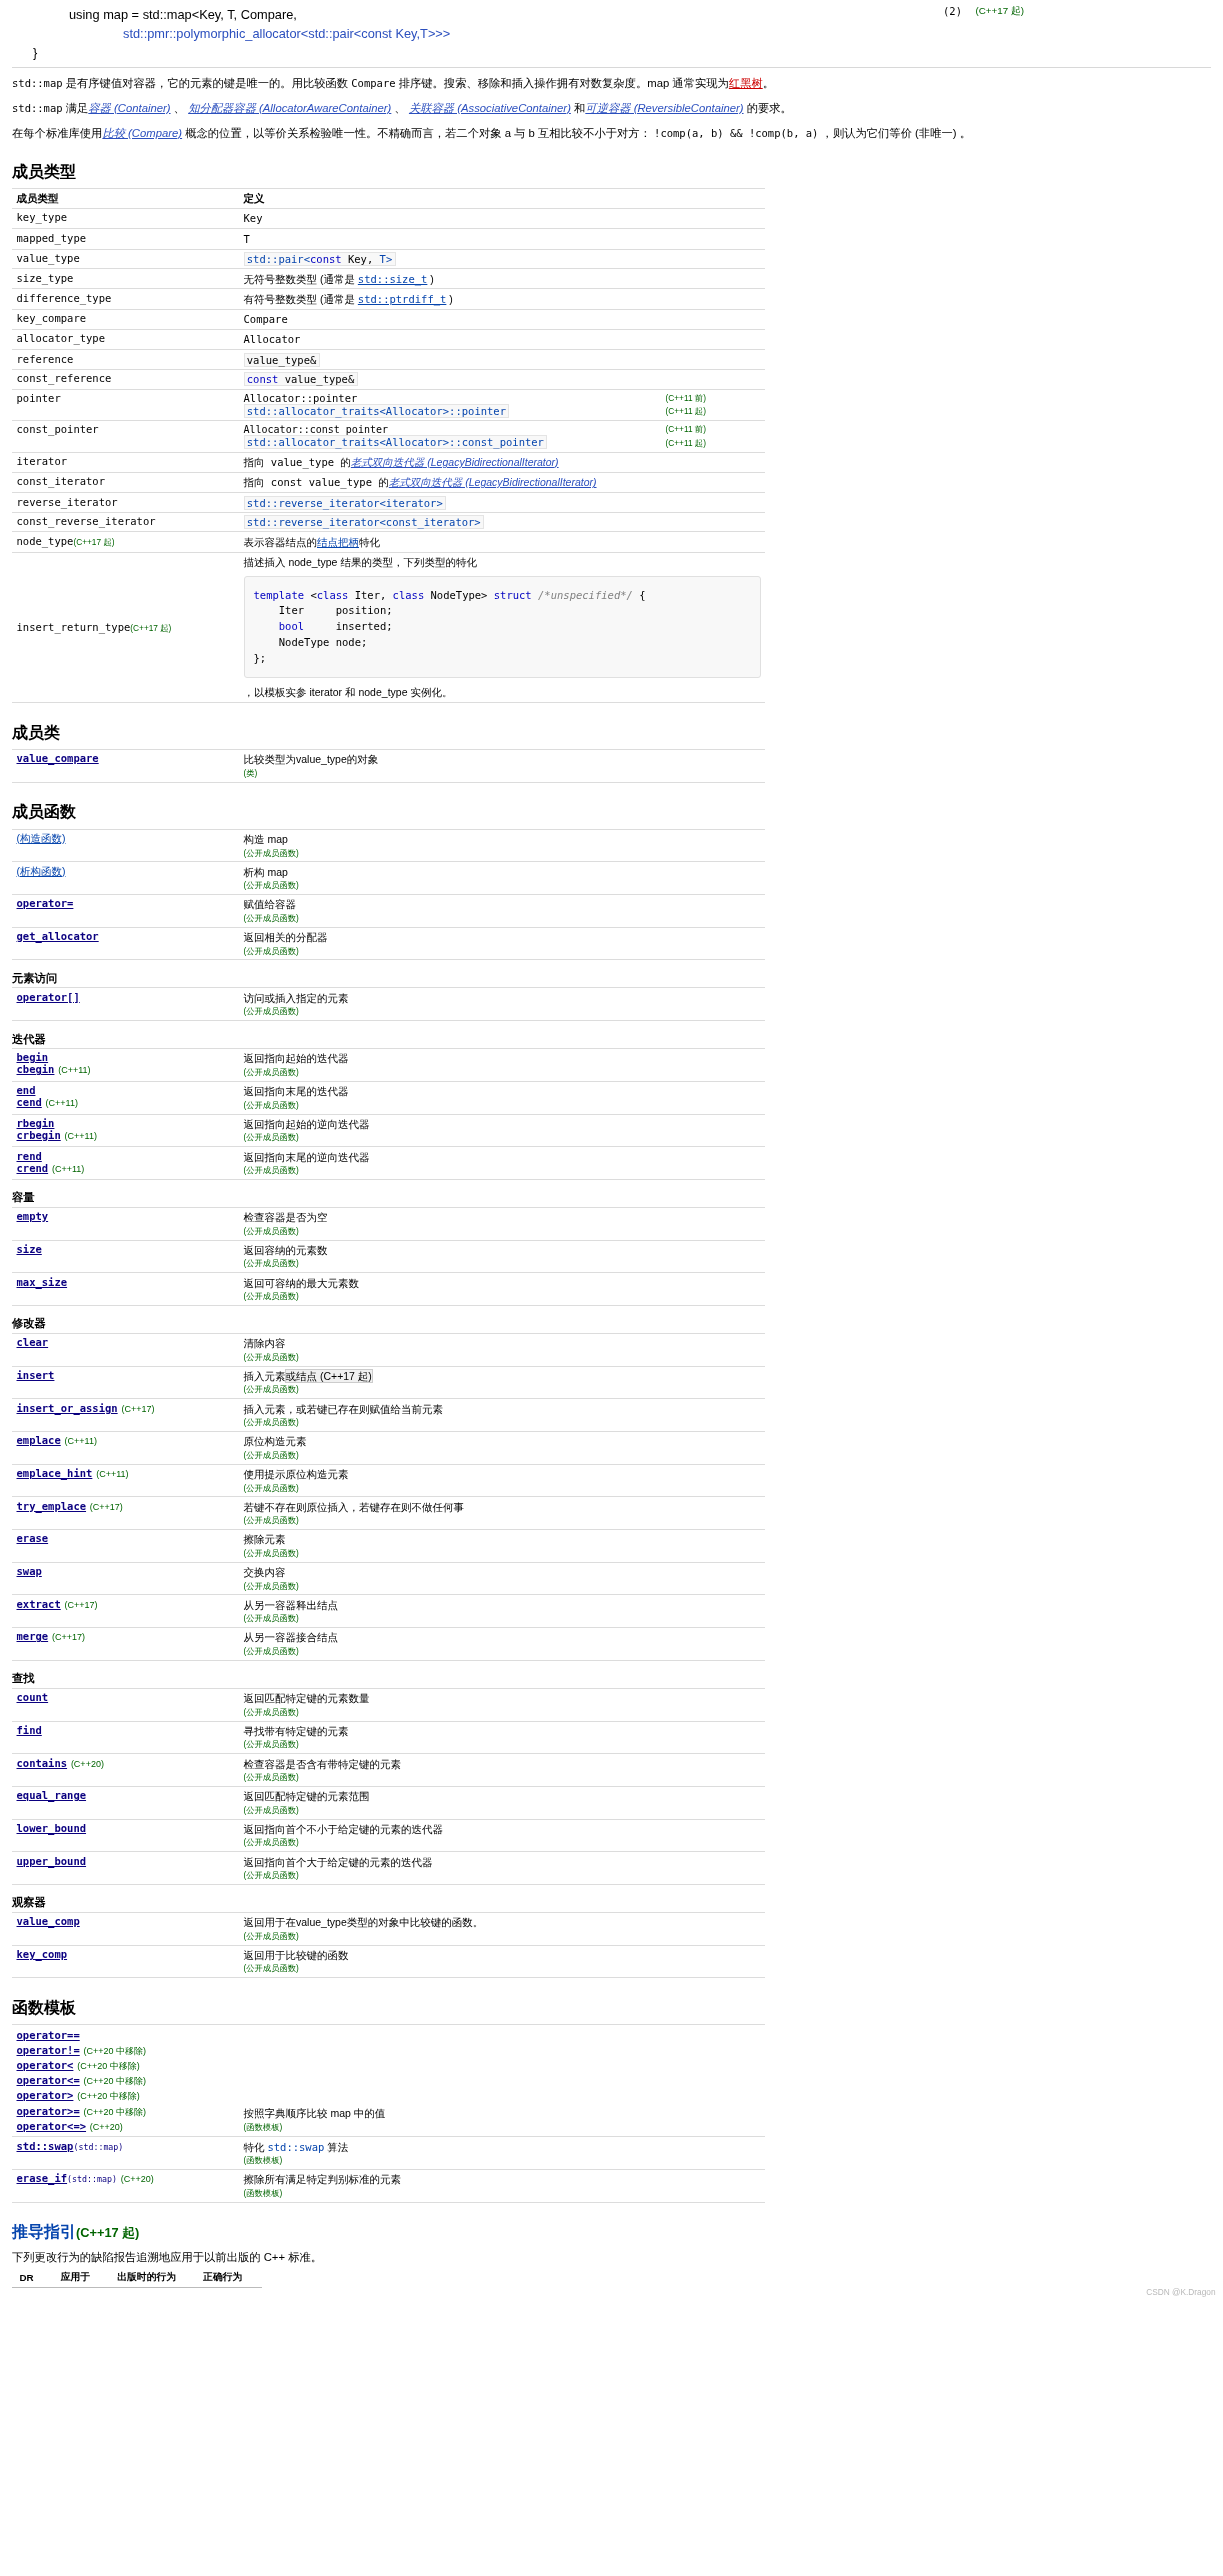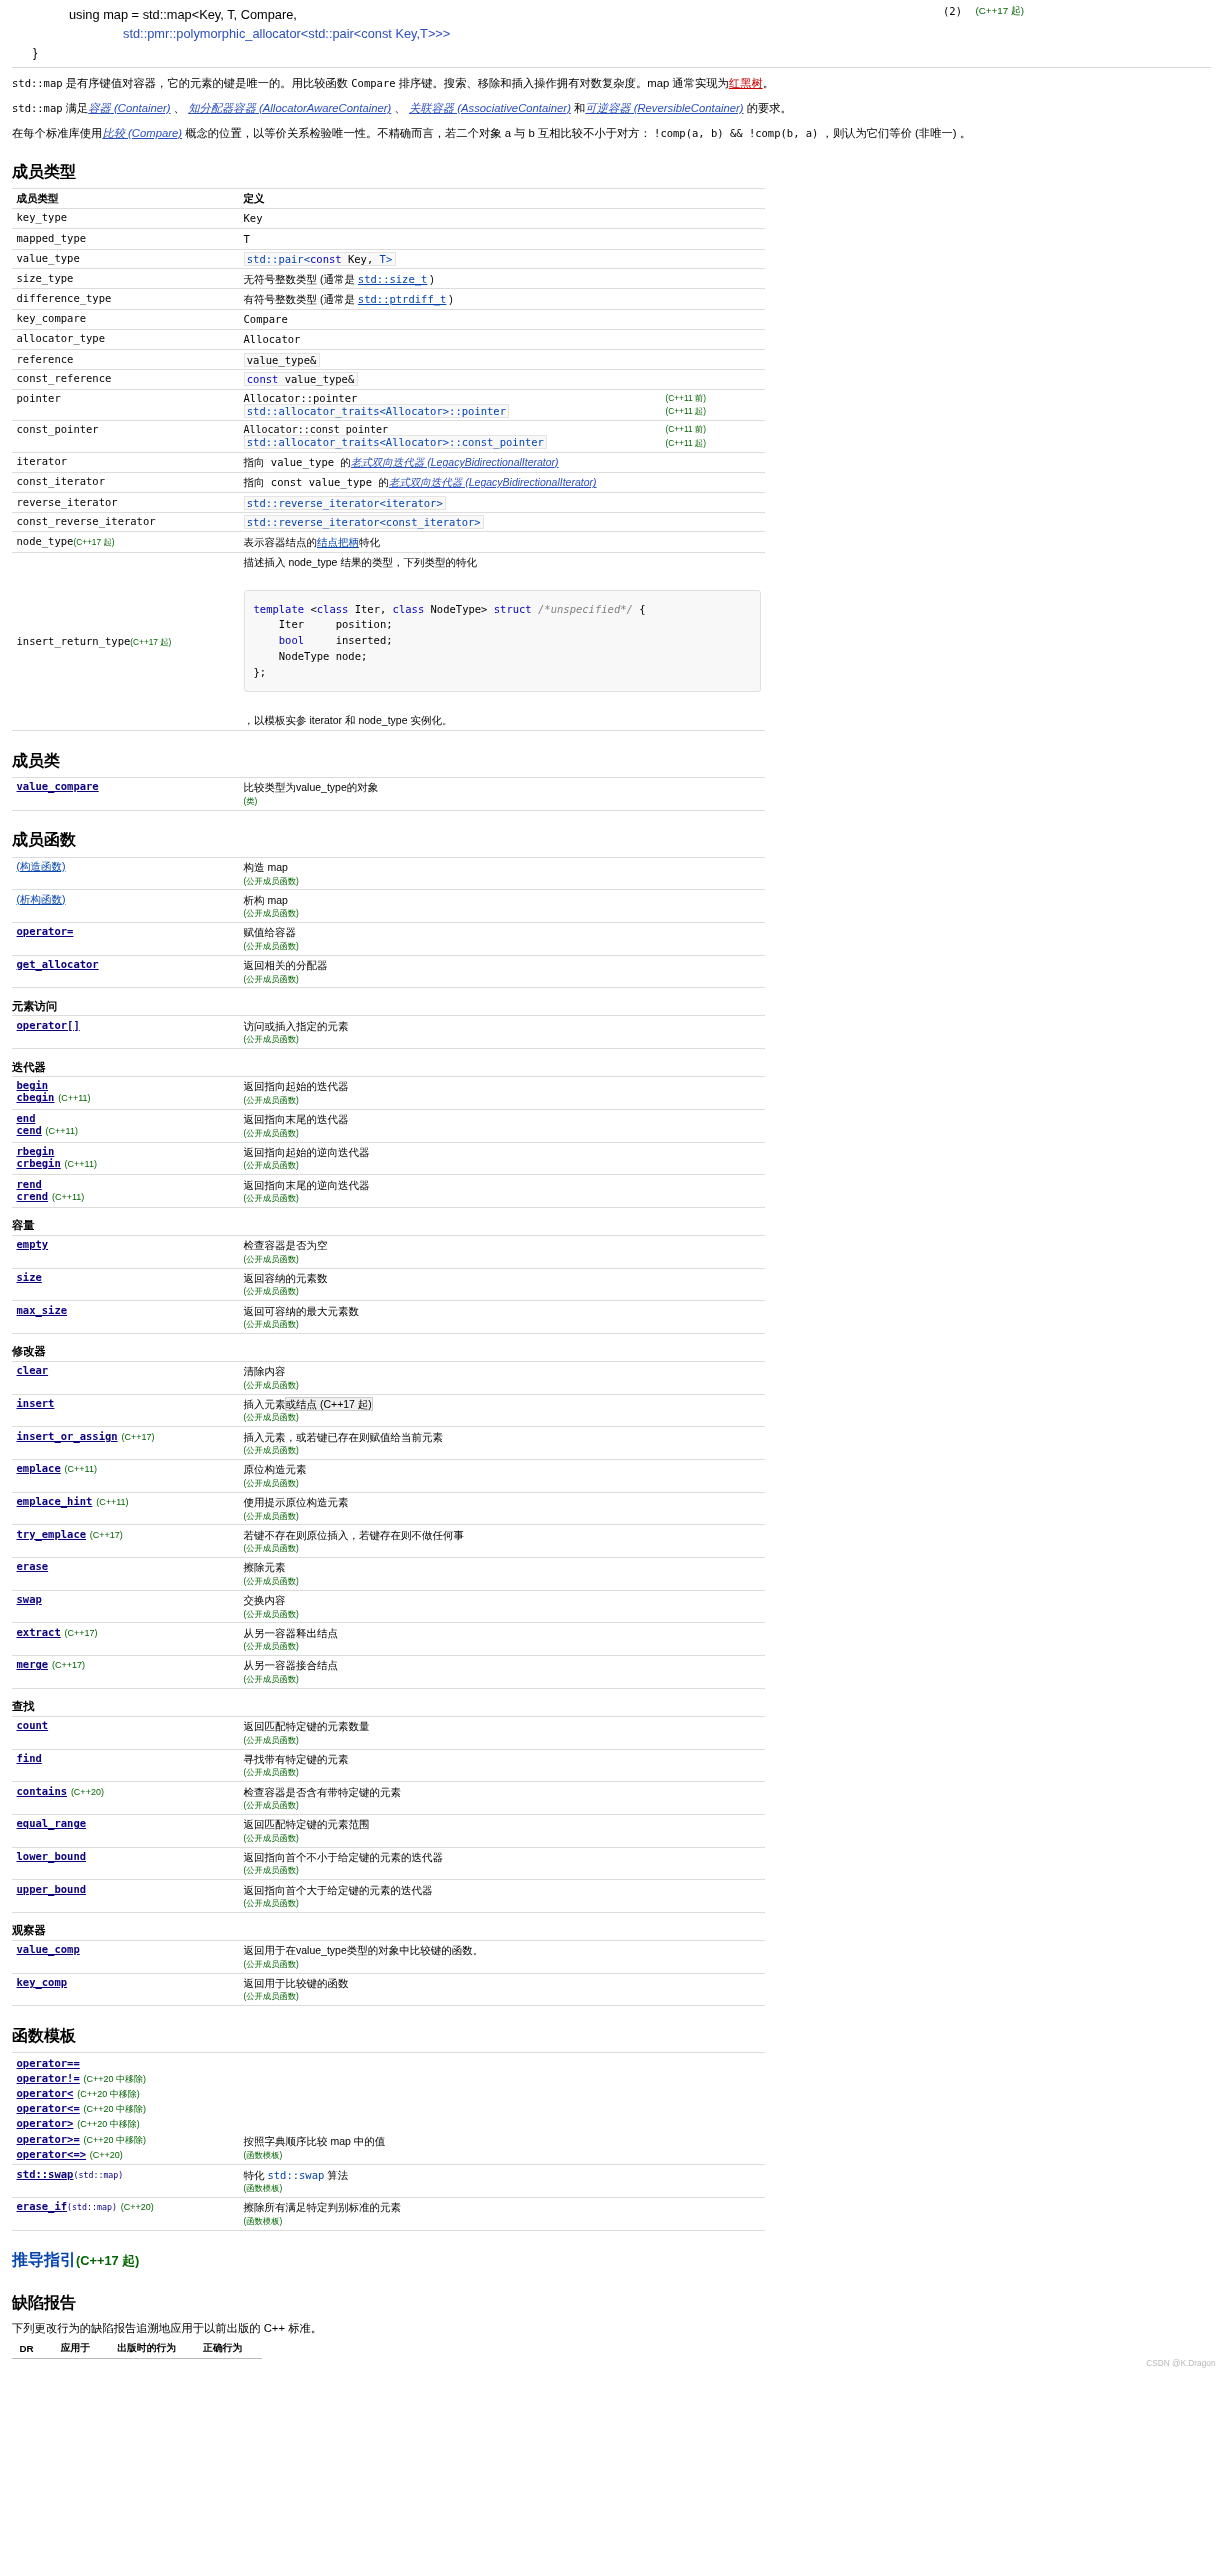--- a/index.html
+++ b/index.html
@@ -54,21 +54,21 @@
     display:inline-block;color:#000;
   }
   .kw{color:#0000c0;text-align:center;}
   .ty{color:#0645ad;}
   .desc{font-size:10.5px;line-height:1.4;}
   .memb{color:#006400;font-size:8.3px;display:block;margin-top:0.8px;}
   .codeblock{
     background:#f8f8f8;border:0.8px solid #e0e0e0;border-radius:3px;
     font-family:"DejaVu Sans Mono","Liberation Mono",monospace;
     font-size:10.5px;line-height:1.5;padding:10.5px 9px;white-space:pre;color:#000;
-    margin:16px 0;
+    margin:2px 0;
   }
   .codeblock .kw{color:#0000c0;}
   .codeblock .cm{color:#808080;font-style:italic;}
   .after-code{font-size:10.5px;padding-top:6px;display:block;}
 
   .ops-cell{padding:1.5px 4.5px;}
   .ops-list{line-height:1.45;}
   .ops-list div{white-space:nowrap;}
 
   .dr-table{border-collapse:collapse;font-size:9.8px;margin-top:3px;}
@@ -479,21 +479,20 @@
       </table>
   </div>
 
   <div class="wrap">
     <h2 class="sec blue-h">
       <a class="blue" href="#" style="text-decoration:none;">推导指引</a><span style="color:#006400;font-size:12.8px;">(C++17 起)</span>
     </h2>
   </div>
 
   <div class="wrap">
-    <h2 class="sec">缺陷报告</h2>
     <p class="para" style="margin-top:1.5px;">下列更改行为的缺陷报告追溯地应用于以前出版的 C++ 标准。</p>
     <table class="dr-table">
       <tbody>
           <tr>
         <th>DR</th>
         <th>应用于</th>
         <th>出版时的行为</th>
         <th>正确行为</th>
       </tr>
     </tbody>

